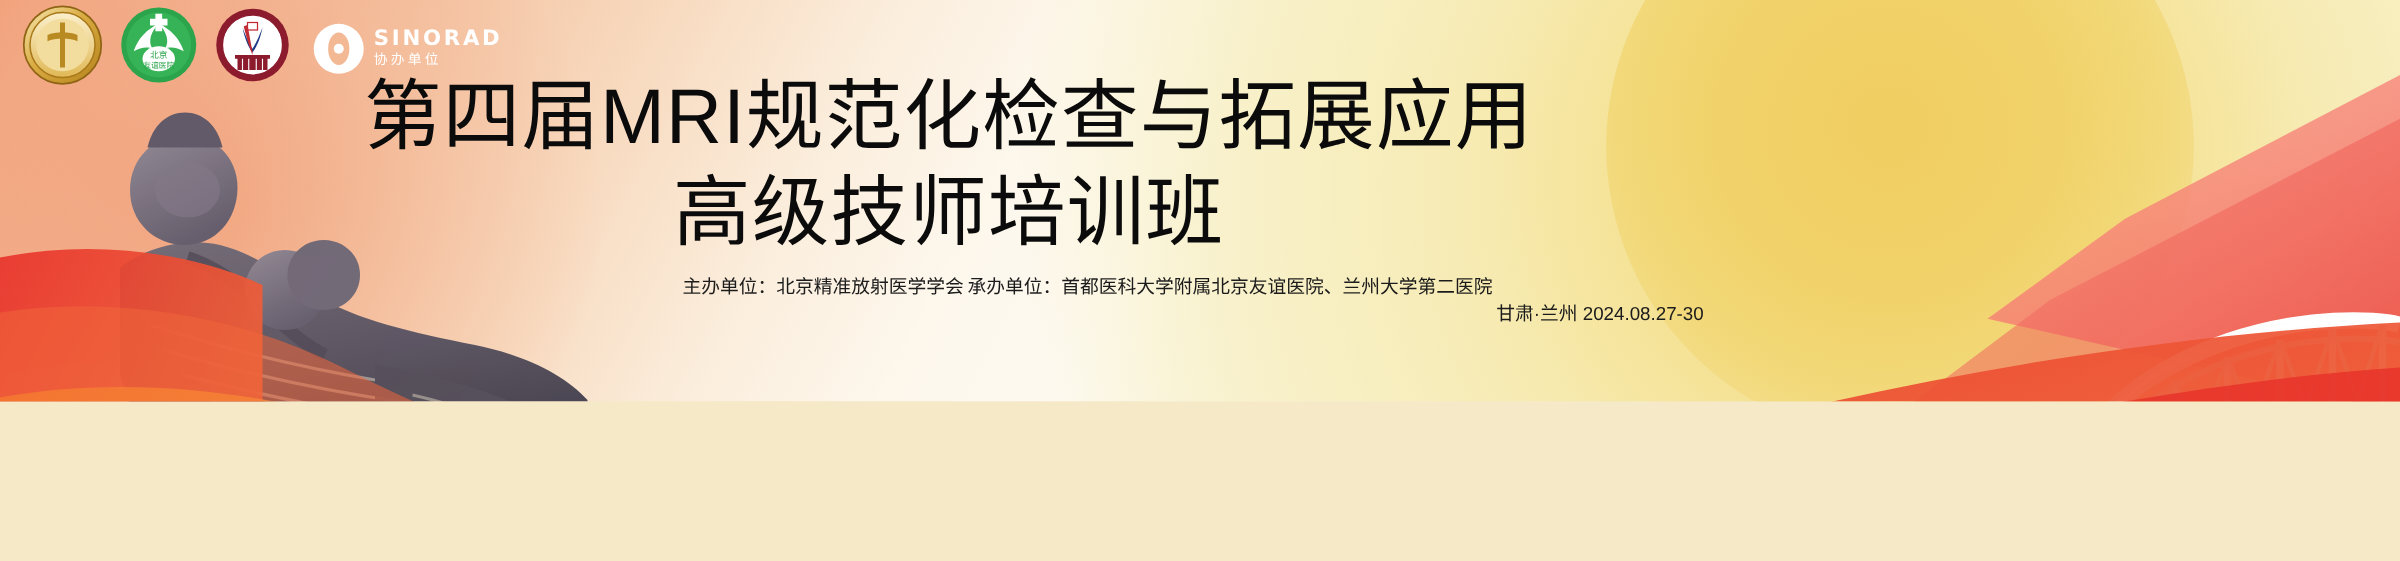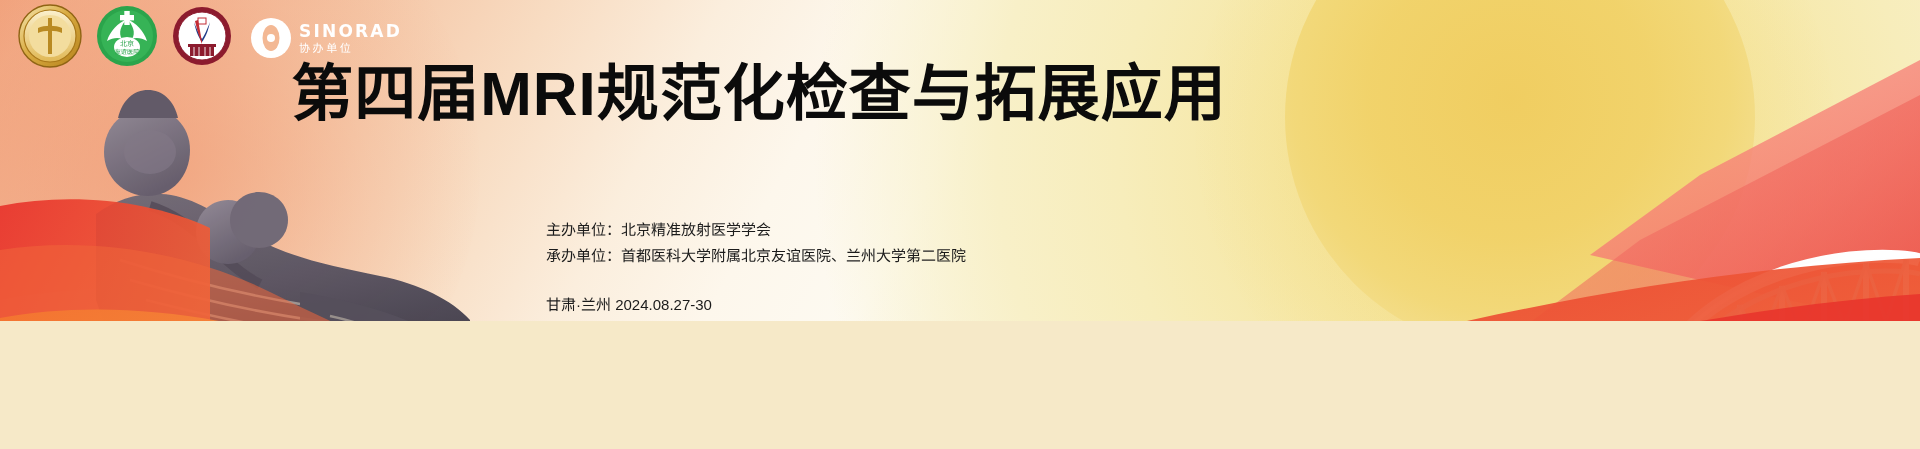--- a/index.html
+++ b/index.html
@@ -62,31 +62,31 @@
     font-size:11px;color:#ffffff;letter-spacing:2.6px;margin-top:3px;
     font-family:"Liberation Sans",sans-serif;
   }
 
   
   .title-block{
     position:absolute;left:0;top:62px;width:1500px;z-index:35;
     text-align:center;
   }
   .title-line{
-    color:#0b0b0b;font-weight:700;
+    color:#0b0b0b;font-weight:400;
     font-family:"Liberation Sans","DejaVu Sans",sans-serif;
     letter-spacing:1px;line-height:1.02;white-space:nowrap;
   }
   .title-line1{font-size:62px;margin-left:18px;}
   .title-line2{font-size:62px;margin-left:18px;margin-top:14px;}
 
   
   .subtitle-block{
     position:absolute;left:546px;top:218px;z-index:35;
-    display:flex;flex-direction:column;gap:3px;justify-content:center;
+    display:flex;gap:3px;justify-content:center;
   }
   .sub-line{
     font-size:15px;color:#1b1b1b;line-height:1.55;white-space:nowrap;
     font-family:"Liberation Sans","DejaVu Sans",sans-serif;
   }
   .sub-date{
     font-size:15px;color:#1b1b1b;line-height:1.55;white-space:nowrap;margin-top:22px;
     font-family:"Liberation Sans","DejaVu Sans",sans-serif;
   }
 </style>
@@ -352,20 +352,21 @@
       </svg>
       <div class="sino-text">
         <span class="sino-en">SINORAD</span>
         <span class="sino-cn">协办单位</span>
       </div>
     </div>
   </div>
 
   <div class="title-block">
     <div class="title-line title-line1">第四届MRI规范化检查与拓展应用</div>
+    <div class="title-line title-line2">高级技师培训班</div>
   </div>
 
   <div class="subtitle-block">
     <div class="sub-line">主办单位：北京精准放射医学学会</div>
     <div class="sub-line">承办单位：首都医科大学附属北京友谊医院、兰州大学第二医院</div>
     <div class="sub-date">甘肃·兰州  2024.08.27-30</div>
   </div>
 
 </div>
 

